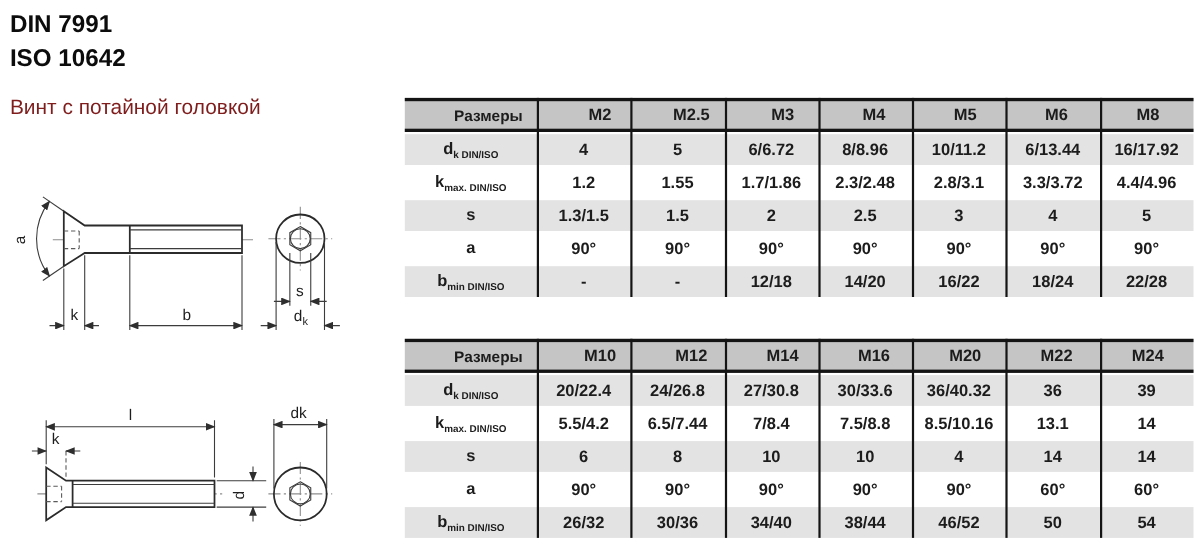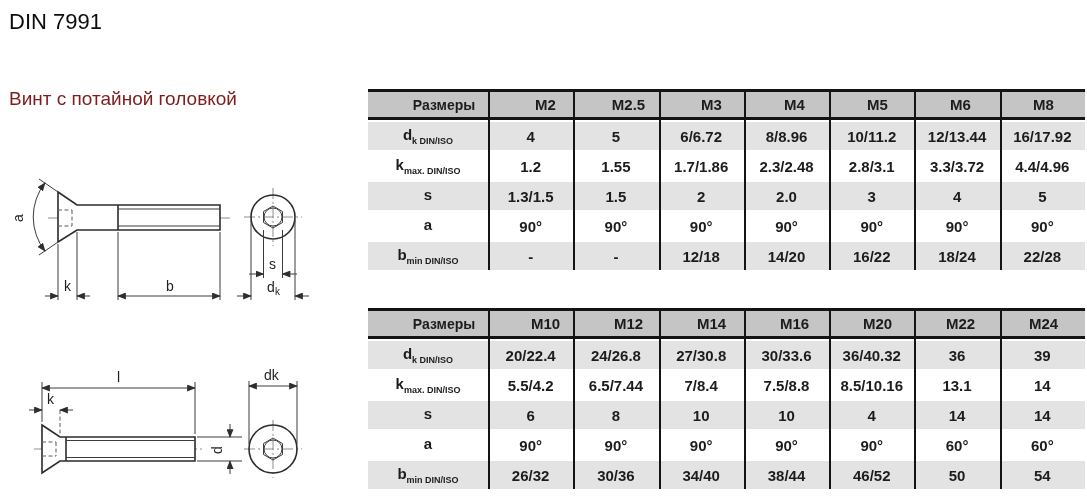--- a/index.html
+++ b/index.html
@@ -2,21 +2,21 @@
 <html><head>
 <meta charset="utf-8">
 <style>
   html,body{margin:0;padding:0}
   body{
     width:1087px;height:500px;position:relative;overflow:hidden;
     background:#ffffff;color:#111;
     font-family:"Liberation Sans", sans-serif;
     --header-bg:#c5c5c5; --row-shaded-bg:#e3e3e3; --border:#141414;
   }
-  .page-title{position:absolute;left:9px;top:6px;font-size:22px;font-weight:400;line-height:31px;color:#0c0c0c}
+  .page-title{position:absolute;left:9px;top:6px;font-size:22px;font-weight:700;line-height:31px;color:#0c0c0c}
   .subtitle{position:absolute;left:9px;top:88px;font-size:19px;color:#7f1d1d}
 
   
   .tbl{position:absolute;left:368px;width:717px}
   .tbl-1{top:89px}
   .tbl-2{top:308px}
   .trow{display:flex;align-items:center;height:28px}
   .trow:not(.thead){margin-top:2px}
   .thead{
     height:25px;background:var(--header-bg);
@@ -41,20 +41,21 @@
   .cl{stroke:#8d8d8d;stroke-width:1;fill:none;stroke-dasharray:11 3 2 3}
   .hid{stroke:#5a5a5a;stroke-width:1;fill:none;stroke-dasharray:4 2.5}
   .dtxt{font-family:"Liberation Sans",sans-serif;font-size:14px;fill:#1e1e1e}
   .dtxt-s{font-family:"Liberation Sans",sans-serif;font-size:10px;fill:#1e1e1e}
 </style>
 </head>
 <body style="--header-bg: #c5c5c5; --row-shaded-bg: #e3e3e3; --border: #141414;">
 
 <div class="page-title">
   <div>DIN 7991</div>
+  <div>ISO 10642</div>
 </div>
 <div class="subtitle">Винт с потайной головкой</div>
 
 <svg class="dwg dwg-1" width="330" height="152" viewBox="0 0 330 152">
   <defs>
     <marker id="arr" viewBox="0 0 10 8" refX="9" refY="4" markerWidth="9" markerHeight="7" orient="auto-start-reverse">
         <path d="M0,0 L10,4 L0,8 Z" fill="#2e2e2e"></path>
       </marker>
   </defs>
 
@@ -157,39 +158,39 @@
       <div class="cell">M6</div>
       <div class="cell">M8</div>
     </div>
     <div class="trow shaded">
       <div class="cell c0 lab"><span>d</span><sub>k DIN/ISO</sub></div>
       <div class="cell">4</div>
       <div class="cell">5</div>
       <div class="cell">6/6.72</div>
       <div class="cell">8/8.96</div>
       <div class="cell">10/11.2</div>
-      <div class="cell">12/13.44</div>
+      <div class="cell">6/13.44</div>
       <div class="cell">16/17.92</div>
     </div>
     <div class="trow">
       <div class="cell c0 lab"><span>k</span><sub>max. DIN/ISO</sub></div>
       <div class="cell">1.2</div>
       <div class="cell">1.55</div>
       <div class="cell">1.7/1.86</div>
       <div class="cell">2.3/2.48</div>
       <div class="cell">2.8/3.1</div>
       <div class="cell">3.3/3.72</div>
       <div class="cell">4.4/4.96</div>
     </div>
     <div class="trow shaded">
       <div class="cell c0 lab"><span>s</span><sub></sub></div>
       <div class="cell">1.3/1.5</div>
       <div class="cell">1.5</div>
       <div class="cell">2</div>
-      <div class="cell">2.0</div>
+      <div class="cell">2.5</div>
       <div class="cell">3</div>
       <div class="cell">4</div>
       <div class="cell">5</div>
     </div>
     <div class="trow">
       <div class="cell c0 lab"><span>a</span><sub></sub></div>
       <div class="cell">90°</div>
       <div class="cell">90°</div>
       <div class="cell">90°</div>
       <div class="cell">90°</div>

